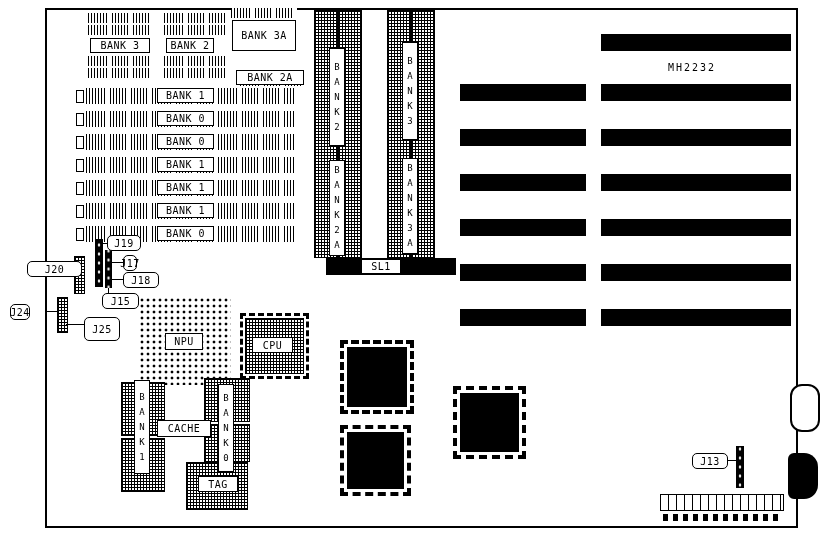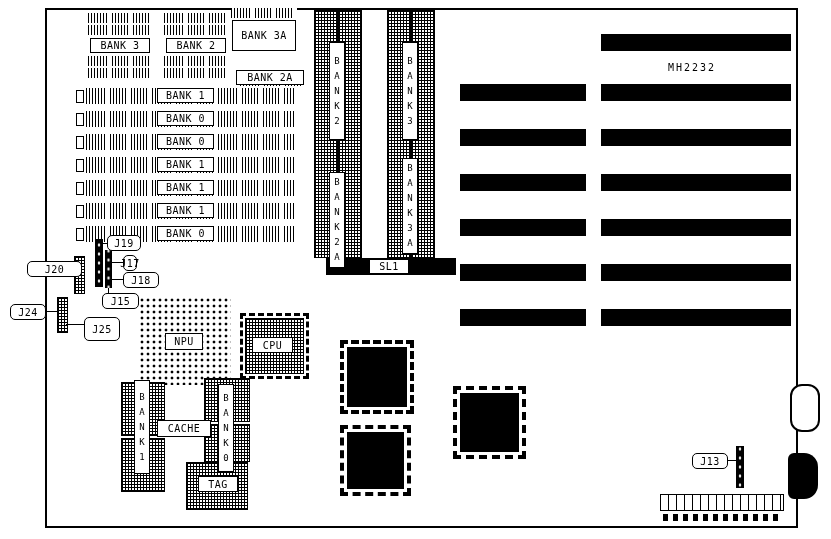--- a/index.html
+++ b/index.html
@@ -53,21 +53,21 @@
   <div class="abs board" style="left:45px;top:8px;width:753px;height:520px"></div>
 
   <div class="chip-strip" style="left:88px;top:13px;width:64px;height:10px"></div>
   <div class="chip-strip" style="left:88px;top:25px;width:64px;height:10px"></div>
   <div class="lbl" style="left:90px;top:38px;width:60px;height:15px">BANK 3</div>
   <div class="chip-strip" style="left:88px;top:56px;width:64px;height:10px"></div>
   <div class="chip-strip" style="left:88px;top:68px;width:64px;height:10px"></div>
 
   <div class="chip-strip" style="left:164px;top:13px;width:64px;height:10px"></div>
   <div class="chip-strip" style="left:164px;top:25px;width:64px;height:10px"></div>
-  <div class="lbl" style="left:166px;top:38px;width:60px;height:15px">BANK 2</div>
+  <div class="lbl" style="left:166px;top:38px;width:48px;height:15px">BANK 2</div>
   <div class="chip-strip" style="left:164px;top:56px;width:64px;height:10px"></div>
   <div class="chip-strip" style="left:164px;top:68px;width:64px;height:10px"></div>
 
   <div class="chip-strip" style="left:231px;top:8px;width:66px;height:10px"></div>
   <div class="lbl" style="left:232px;top:20px;width:64px;height:31px">BANK 3A</div>
   <div class="chip-strip" style="left:234px;top:38px;width:66px;height:11px"></div>
   <div class="lbl" style="left:236px;top:70px;width:68px;height:15px">BANK 2A</div>
   <div class="chip-strip" style="left:240px;top:75px;width:62px;height:11px"></div>
 
   <div class="row-end" style="left:76px;top:90px"></div>
@@ -93,30 +93,30 @@
   <div class="row-end" style="left:76px;top:205px"></div>
   <div class="chip-strip" style="left:86px;top:203px;width:210px;height:16px"></div>
   <div class="lbl" style="left:157px;top:203px;width:57px;height:15px">BANK 1</div>
 
   <div class="row-end" style="left:76px;top:228px"></div>
   <div class="chip-strip" style="left:86px;top:226px;width:210px;height:16px"></div>
   <div class="lbl" style="left:157px;top:226px;width:57px;height:15px">BANK 0</div>
 
   <div class="grid-hatch" style="left:314px;top:10px;width:22px;height:246px"></div>
   <div class="grid-hatch" style="left:338px;top:10px;width:22px;height:246px"></div>
-  <div class="lbl vlbl" style="left:329px;top:42px;width:16px;height:98px">BANK2</div>
-  <div class="lbl vlbl" style="left:329px;top:172px;width:16px;height:96px">BANK2A</div>
+  <div class="lbl vlbl" style="left:329px;top:48px;width:16px;height:98px">BANK2</div>
+  <div class="lbl vlbl" style="left:329px;top:160px;width:16px;height:96px">BANK2A</div>
 
   <div class="grid-hatch" style="left:387px;top:10px;width:22px;height:246px"></div>
   <div class="grid-hatch" style="left:411px;top:10px;width:22px;height:246px"></div>
   <div class="lbl vlbl" style="left:402px;top:42px;width:16px;height:98px">BANK3</div>
   <div class="lbl vlbl" style="left:402px;top:158px;width:16px;height:96px">BANK3A</div>
 
   <div class="slot" style="left:326px;top:258px;width:130px"></div>
-  <div class="lbl" style="left:369px;top:259px;width:40px;height:15px">SL1</div>
+  <div class="lbl" style="left:361px;top:259px;width:40px;height:15px">SL1</div>
 
   <div class="slot" style="left:601px;top:34px;width:190px"></div>
   <div class="text" style="left:668px;top:62px">MH2232</div>
 
   <div class="slot" style="left:460px;top:84px;width:126px"></div>
   <div class="slot" style="left:601px;top:84px;width:190px"></div>
   <div class="slot" style="left:460px;top:129px;width:126px"></div>
   <div class="slot" style="left:601px;top:129px;width:190px"></div>
   <div class="slot" style="left:460px;top:174px;width:126px"></div>
   <div class="slot" style="left:601px;top:174px;width:190px"></div>
@@ -130,21 +130,21 @@
   <div class="dots" style="left:95px;top:239px;width:8px;height:48px"></div>
   <div class="dots" style="left:105px;top:250px;width:7px;height:38px"></div>
   <div class="grid-hatch" style="left:74px;top:256px;width:9px;height:36px"></div>
   <div class="grid-hatch" style="left:57px;top:297px;width:9px;height:34px"></div>
 
   <div class="lbl jlbl" style="left:107px;top:235px;width:34px;height:16px">J19</div>
   <div class="lbl jlbl" style="left:123px;top:255px;width:14px;height:16px">J17</div>
   <div class="lbl jlbl" style="left:123px;top:272px;width:36px;height:16px">J18</div>
   <div class="lbl jlbl" style="left:27px;top:261px;width:55px;height:16px">J20</div>
   <div class="lbl jlbl" style="left:102px;top:293px;width:37px;height:16px">J15</div>
-  <div class="lbl jlbl" style="left:10px;top:304px;width:36px;height:16px">J24</div>
+  <div class="lbl jlbl" style="left:10px;top:304px;width:20px;height:16px">J24</div>
   <div class="lbl jlbl" style="left:84px;top:317px;width:36px;height:24px">J25</div>
 
   <div class="line" style="left:103px;top:243px;width:4px;height:1px"></div>
   <div class="line" style="left:112px;top:262px;width:11px;height:1px"></div>
   <div class="line" style="left:112px;top:279px;width:11px;height:1px"></div>
   <div class="line" style="left:108px;top:288px;width:1px;height:5px"></div>
   <div class="line" style="left:61px;top:268px;width:13px;height:1px"></div>
   <div class="line" style="left:46px;top:311px;width:11px;height:1px"></div>
   <div class="line" style="left:66px;top:324px;width:18px;height:1px"></div>
   <div class="line" style="left:728px;top:460px;width:8px;height:1px"></div>

